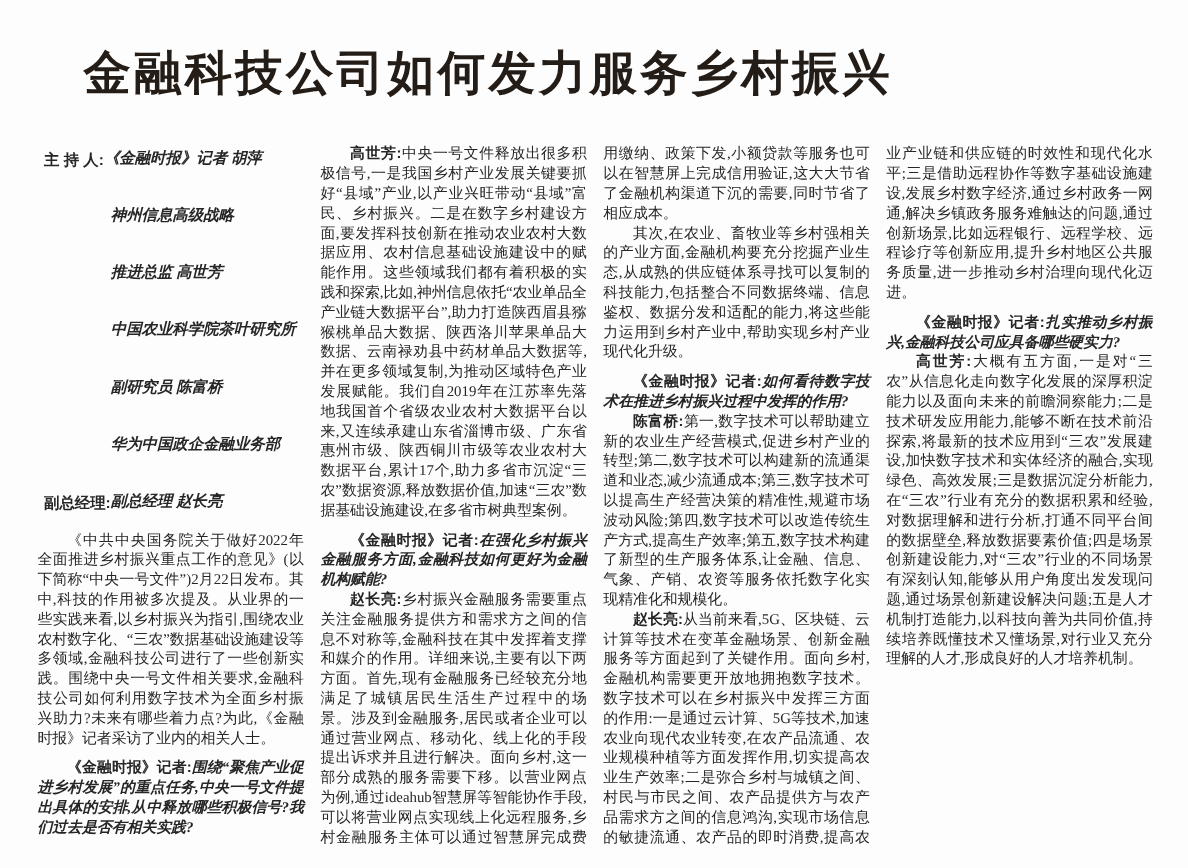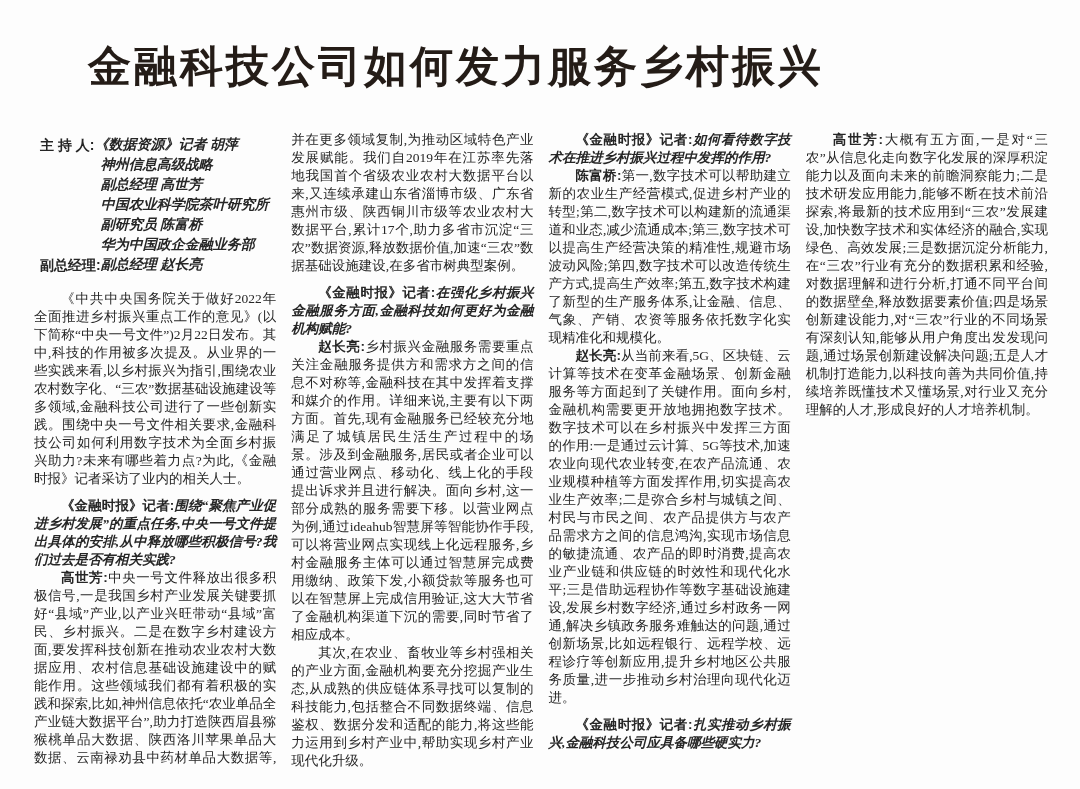--- a/index.html
+++ b/index.html
@@ -6,21 +6,21 @@
   .page {
     position:relative;
     width:1080px; height:789px;
     background:#fdfdfd;
     overflow:hidden;
     font-family:"Liberation Serif","DejaVu Serif",serif;
     color:#262626;
   }
   .headline {
     position:absolute;
-    left:88px; top:38px;
+    left:76px; top:38px;
     margin:0;
     font-size:43px;
     font-weight:900;
     letter-spacing:3px;
     color:#241c17;
     font-family:"Liberation Serif","DejaVu Serif",serif;
     white-space:nowrap;
   }
   .article {
     position:absolute;
@@ -45,21 +45,21 @@
     font-family:"Liberation Sans","DejaVu Sans",sans-serif;
     font-weight:700;
     white-space:nowrap;
     flex:0 0 auto;
   }
   .ih-value, .ih-guest {
     font-style:italic;
     font-weight:600;
   }
   .ih-guests { flex:1 1 auto; }
-  .ih-guest { display:block; }
+  .ih-guest { display:block;margin-top:32px; }
   .para {
     margin:0;
     text-indent:2em;
   }
   .para .lead {
     font-family:"Liberation Sans","DejaVu Sans",sans-serif;
     font-weight:700;
     font-style:normal;
     margin-top:44px;
   }
@@ -73,27 +73,27 @@
 </head>
 <body>
 
 <div class="page">
   <h1 class="headline">金融科技公司如何发力服务乡村振兴</h1>
 
   <div class="article" id="article">
     <div class="interview-header">
       <div class="ih-row">
         <span class="ih-label">主 持 人:</span>
-        <span class="ih-value">《数据资源》记者 胡萍</span>
+        <span class="ih-value">《金融时报》记者 胡萍</span>
       </div>
       <div class="ih-row">
         <span class="ih-label">副总经理:</span>
         <span class="ih-guests" id="guest-lines">
             <span class="ih-guest">神州信息高级战略</span>
-            <span class="ih-guest">副总经理 高世芳</span>
+            <span class="ih-guest">推进总监 高世芳</span>
             <span class="ih-guest">中国农业科学院茶叶研究所</span>
             <span class="ih-guest">副研究员 陈富桥</span>
             <span class="ih-guest">华为中国政企金融业务部</span>
             <span class="ih-guest">副总经理 赵长亮</span>
           </span>
       </div>
     </div>
     <div id="paragraphs">
         <p class="para intro"><span>《中共中央国务院关于做好2022年全面推进乡村振兴重点工作的意见》(以下简称“中央一号文件”)2月22日发布。其中,科技的作用被多次提及。从业界的一些实践来看,以乡村振兴为指引,围绕农业农村数字化、“三农”数据基础设施建设等多领域,金融科技公司进行了一些创新实践。围绕中央一号文件相关要求,金融科技公司如何利用数字技术为全面乡村振兴助力?未来有哪些着力点?为此,《金融时报》记者采访了业内的相关人士。</span></p>
         <p class="para question"><span class="lead">《金融时报》记者:</span><span>围绕“聚焦产业促进乡村发展”的重点任务,中央一号文件提出具体的安排,从中释放哪些积极信号?我们过去是否有相关实践?</span></p>

